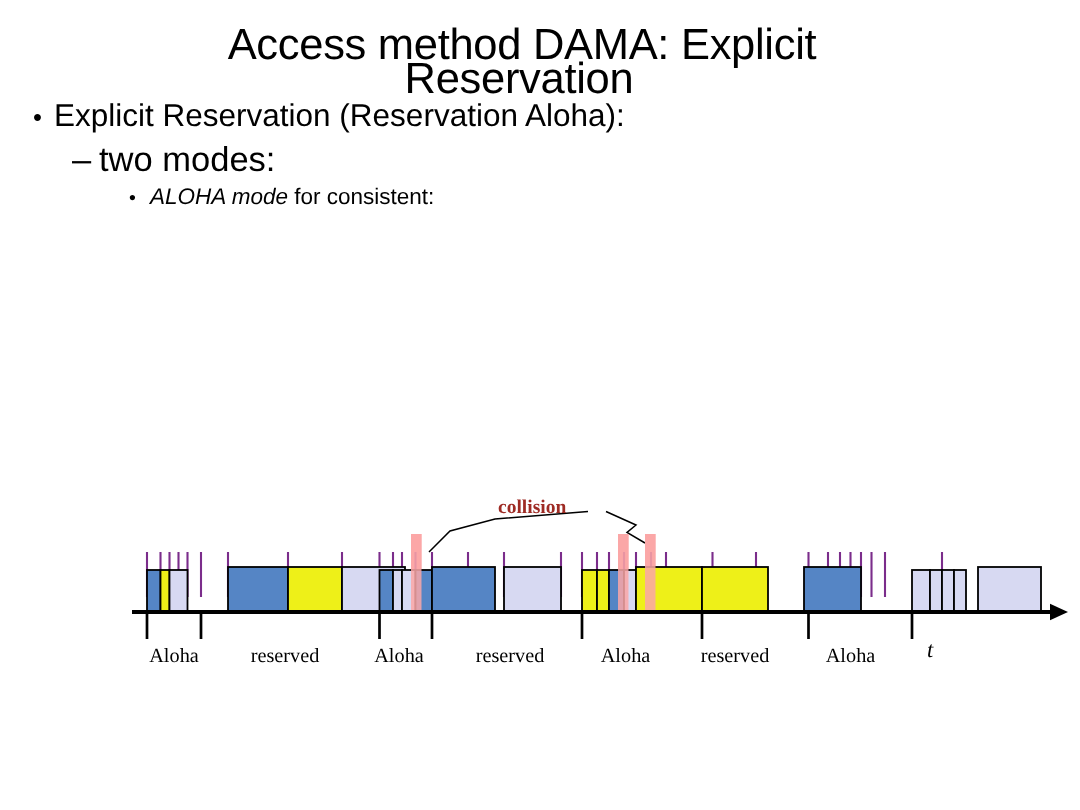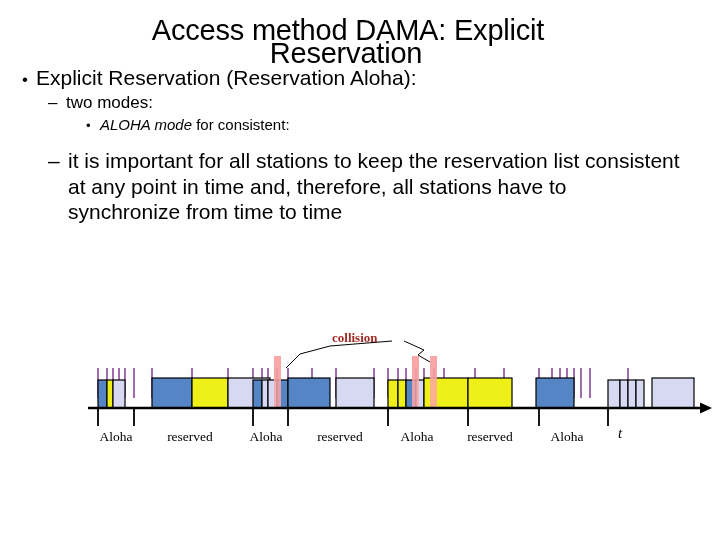--- a/index.html
+++ b/index.html
@@ -60,21 +60,21 @@
   .lvl1 > .bul {
     display: inline-block;
     width: 14px;
     font-size: 17px;
     vertical-align: baseline;
   }
 
   .lvl2 {
     position: relative;
     margin: 2px 0 0 48px;
-    font-size: 17px;
+    font-size: 23px;
     line-height: 1.2;
   }
   .lvl2 > .dash {
     display: inline-block;
     width: 18px;
   }
 
   .lvl3 {
     position: relative;
     margin: 3px 0 0 86px;
@@ -160,23 +160,20 @@
 
   <div class="lvl2">
     <span class="dash">–</span><span>two modes:</span>
   </div>
 
   <div class="lvl3">
     <span class="bul">•</span><span class="hang"><em>ALOHA mode</em><span> for consistent:</span><br></span>
   </div>
 
 
-  <div class="para-lvl2">
-    <span class="dash">–</span><span class="hang">it is important for all stations to keep the reservation list consistent at any point in time and, therefore, all stations have to synchronize from time to time</span>
-  </div>
 
 </div>
 
 <div id="diagram">
   <svg width="720" height="140" viewBox="0 0 720 140" xmlns="http://www.w3.org/2000/svg">
 
     <g>
       <polyline points="286,40 300,26 330,18 392,13" fill="none" stroke="#000000" stroke-width="1"></polyline>
       <polyline points="404,13 424,22 418,27 430,34" fill="none" stroke="#000000" stroke-width="1"></polyline>
     </g>

